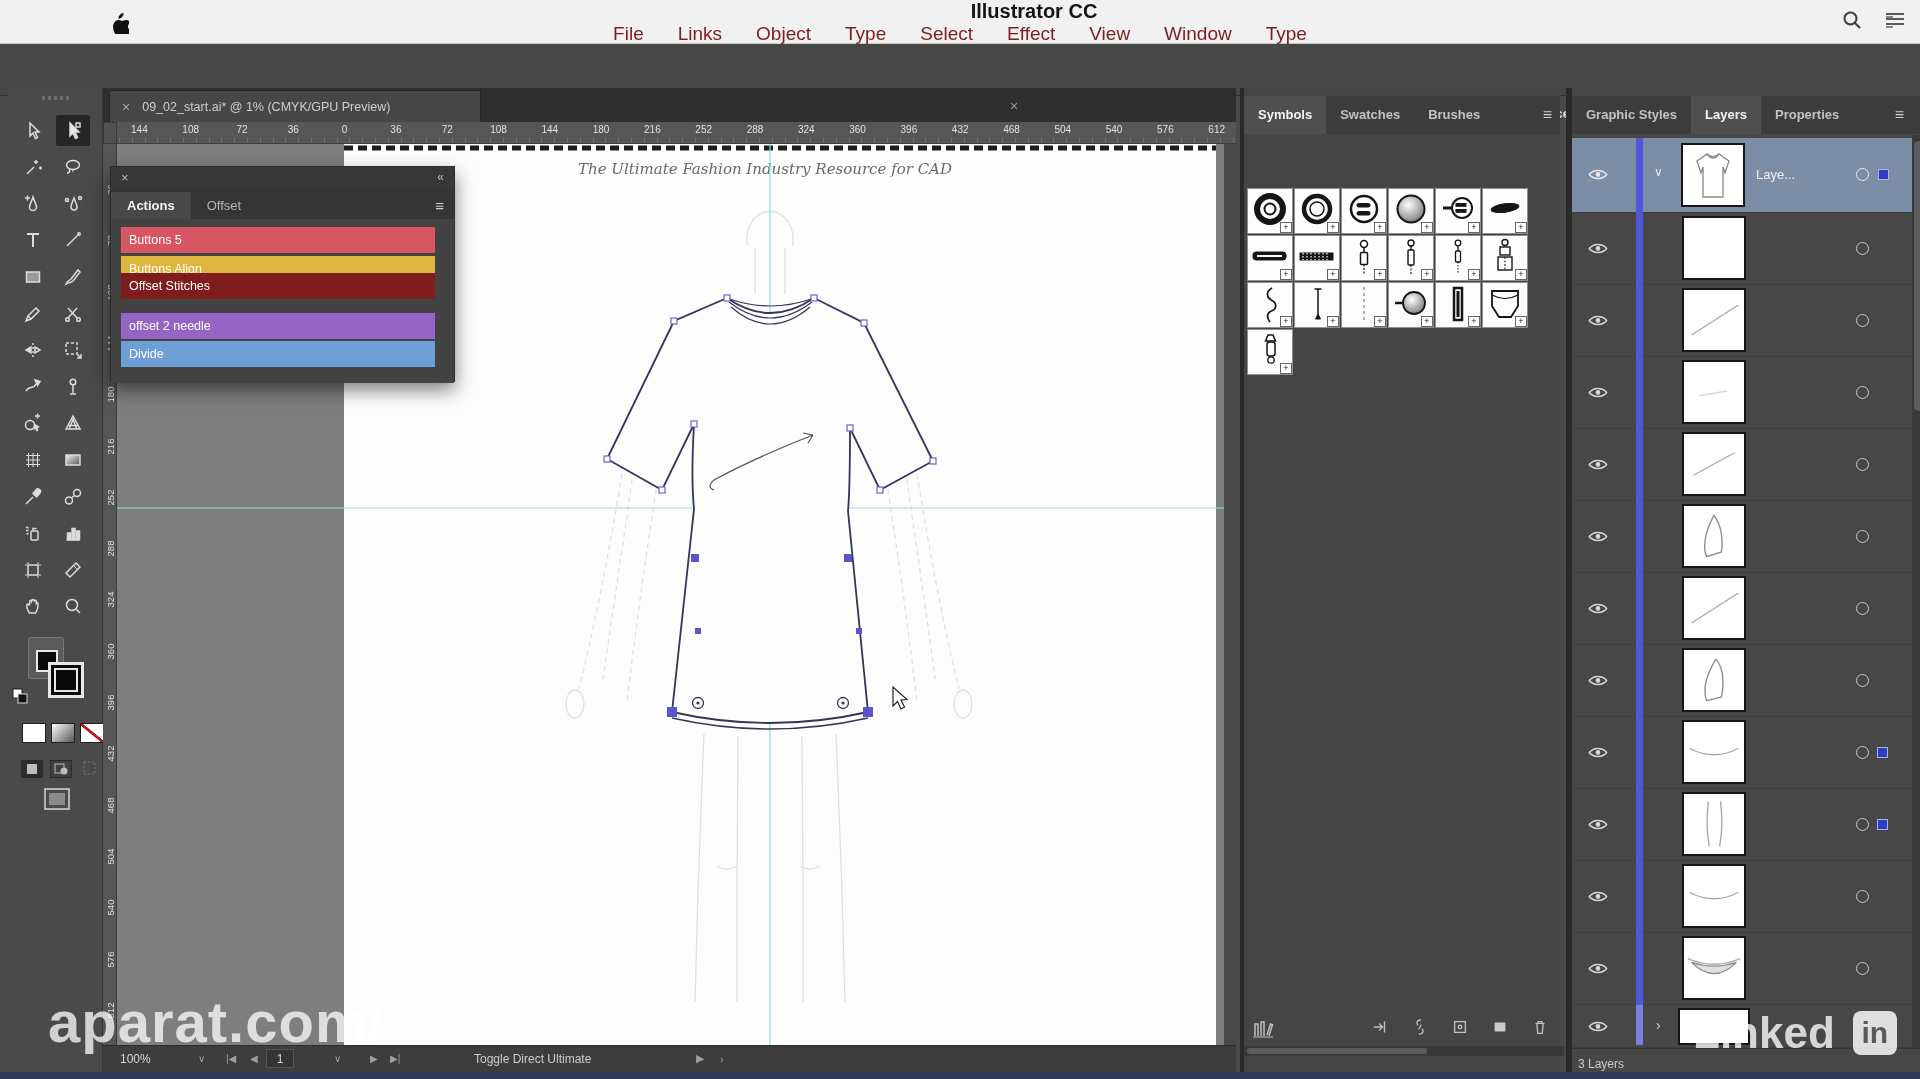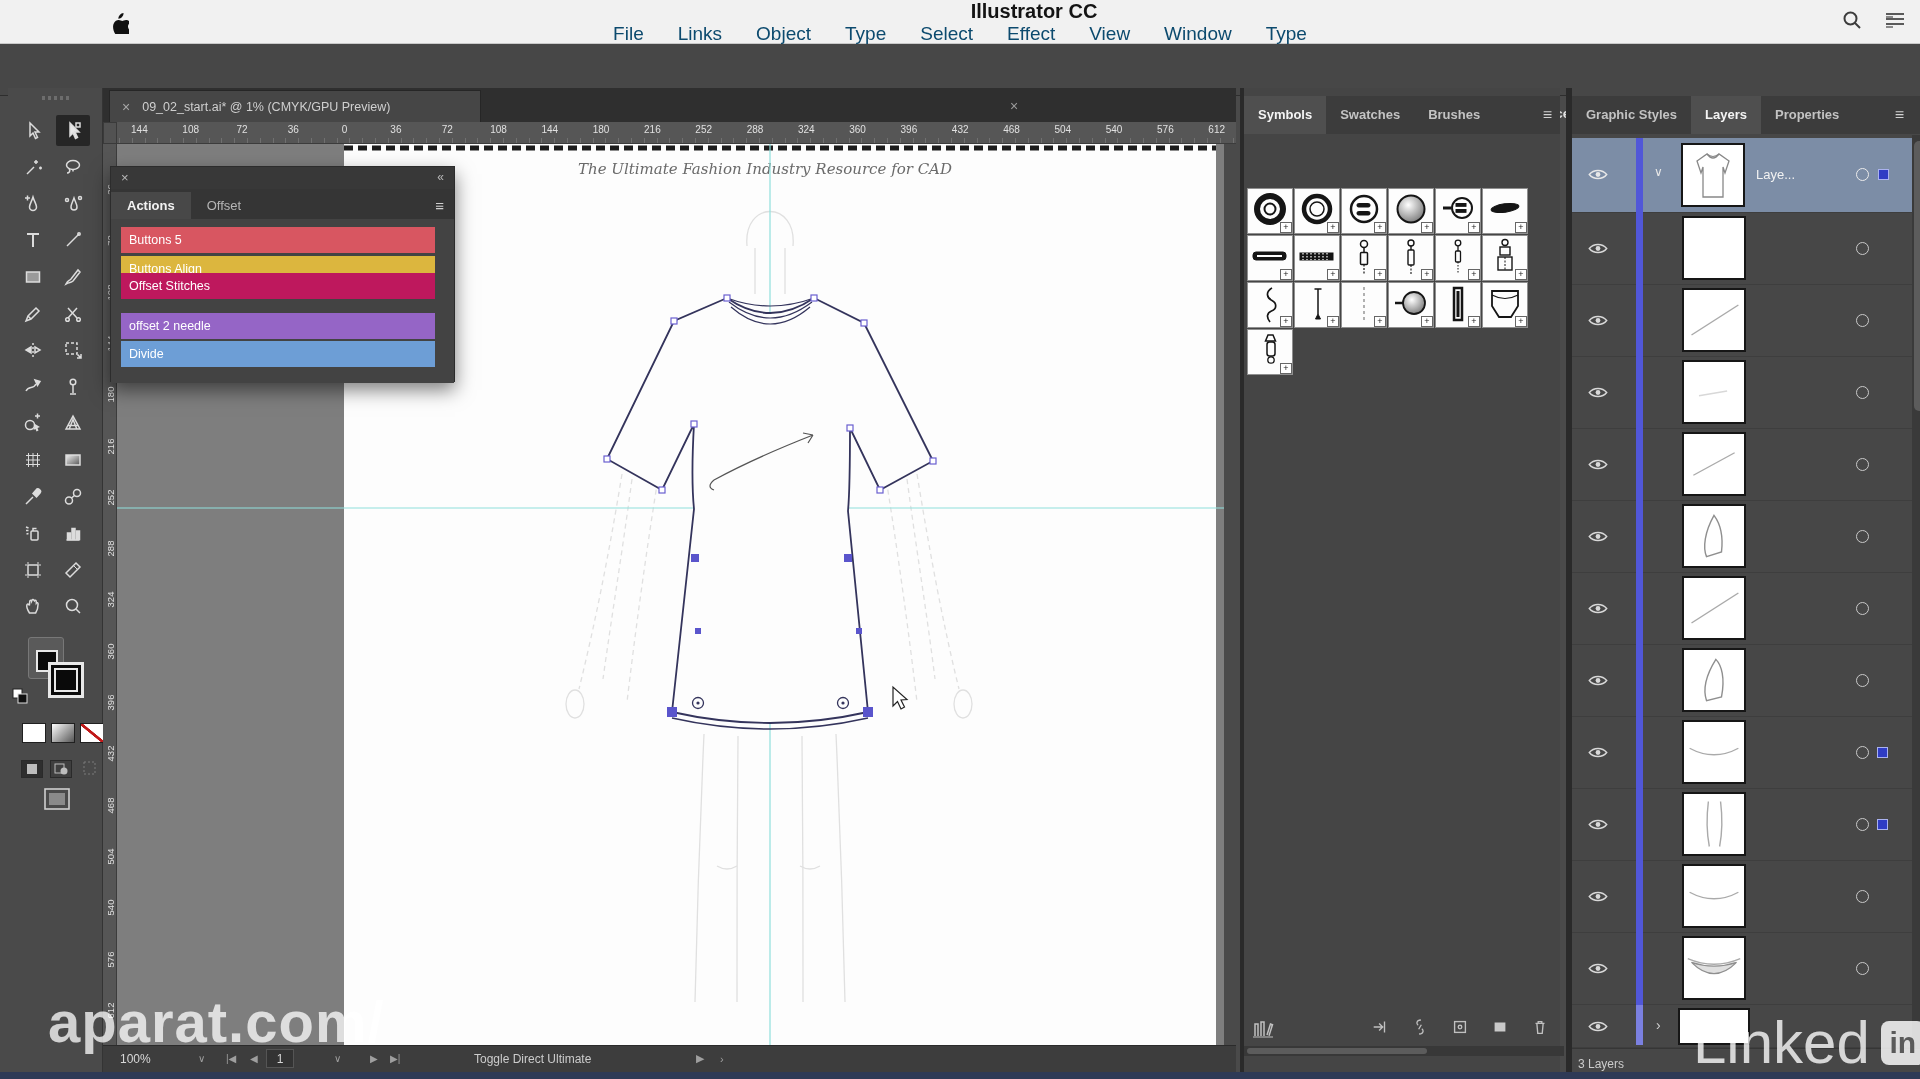--- a/index.html
+++ b/index.html
@@ -2,21 +2,21 @@
 <html><head>
 <meta charset="utf-8">
 <style>
   html,body{margin:0;padding:0;background:#222;}
   *{box-sizing:border-box;font-family:"Liberation Sans",sans-serif;}
   #screen{position:relative;width:1920px;height:1079px;overflow:hidden;background:#4a4a4a;}
   .abs{position:absolute;}
   
   #menubar{position:absolute;left:0;top:0;width:1920px;height:44px;background:#f1f1f1;display:flex;align-items:center;color:#141414;border-bottom:1px solid #c9c9c9;flex-direction:column;}
   #menubar .appname{font-weight:bold;font-size:20px;margin-right:10px;}
-  .menu-item{font-size:19px;margin:0 17px;color:#0c4a6e;}
+  .menu-item{font-size:19px;margin:0 17px;color:#7f1d1d;}
   #menubar-right{position:absolute;right:14px;top:0;height:44px;display:flex;align-items:center;gap:22px;}
   
   #appbar{position:absolute;left:0;top:44px;width:1920px;height:52px;background:#474747;border-bottom:1px solid #2e2e2e;}
   .tl{position:absolute;top:62px;width:17px;height:17px;border-radius:50%;}
   #ai-logo{position:absolute;left:94px;top:53px;width:30px;height:28px;color:#d98f62;font-weight:bold;font-size:19px;line-height:28px;text-align:center;}
   .appbar-ic{position:absolute;top:58px;color:#9a9a9a;}
   #workspace{position:absolute;left:1475px;top:62px;color:#e2e2e2;font-size:13.5px;font-weight:bold;}
   #workspace .chev{font-weight:normal;color:#b5b5b5;margin-left:10px;font-size:11px;}
   #stock-search{position:absolute;left:1654px;top:54px;width:192px;height:32px;background:#3a3a3a;border:1px solid #2b2b2b;border-radius:4px;display:flex;align-items:center;padding:0 8px;gap:6px;}
   #stock-search span{color:#8d8d8d;font-size:12.5px;white-space:nowrap;}
@@ -61,22 +61,22 @@
   #layers-panel{position:absolute;left:1566px;top:88px;width:354px;height:991px;background:#474747;border-left:6px solid #2a2a2a;}
   .lrow{position:absolute;left:0;width:340px;background:#474747;border-bottom:1px solid #3e3e3e;}
   .lthumb{position:absolute;background:#fff;border:2px solid #161616;}
   .ltarget{position:absolute;width:13px;height:13px;border:1.6px solid #c9c9c9;border-radius:50%;}
   .lsq{position:absolute;width:11px;height:11px;background:#2f3cc4;border:1.5px solid #aab2f0;}
   .bluebar{position:absolute;left:64px;width:7px;background:#5157d8;}
   
   #bottomstrip{position:absolute;left:0;top:1072px;width:1920px;height:7px;background:#2e3a56;}
   #wm-left{position:absolute;left:48px;top:988px;font-size:58px;font-weight:bold;color:rgba(255,255,255,0.75);letter-spacing:1px;z-index:60;}
   #wm-right{position:absolute;left:1693px;top:1008px;z-index:60;display:flex;align-items:center;}
-  #wm-right .t{font-size:60px;font-weight:normal;color:rgba(255,255,255,0.78);}
-  #wm-right .b{width:44px;height:44px;background:rgba(255,255,255,0.82);border-radius:8px;color:#5a5a5a;font-size:30px;font-weight:bold;text-align:center;line-height:44px;margin-left:11px;}
+  #wm-right .t{font-size:44px;font-weight:bold;color:rgba(255,255,255,0.78);}
+  #wm-right .b{width:44px;height:44px;background:rgba(255,255,255,0.82);border-radius:8px;color:#5a5a5a;font-size:30px;font-weight:bold;text-align:center;line-height:44px;margin-left:18px;}
   .hand{font-family:"DejaVu Serif",serif;font-style:italic;font-size:15px;fill:#6a6a6a;}
   .eye svg{display:block;}
 </style>
 </head>
 <body>
 
 <div id="screen">
 
   <svg width="0" height="0" style="position:absolute">
       <defs>
@@ -472,21 +472,21 @@
       <span class="abs" style="right:10px;top:3px;font-size:12px;">«</span>
     </div>
     <div id="actions-tabsrow">
       <span class="abs" style="right:10px;top:8px;color:#cfcfcf;font-size:15px;">≡</span>
     <span class="ap-tab on">Actions</span>
         <span class="ap-tab">Offset</span>
       </div>
     <div id="actions-body" style="position:relative;height:164px;background:#434343;">
         <div class="action-row" style="top: 8px; background: rgb(216, 86, 97);">Buttons 5</div>
         <div class="action-row" style="top: 36.6px; background: rgb(220, 182, 62);">Buttons Align</div>
-        <div class="action-row" style="top: 54px; background: #be185d;">Offset Stitches</div>
+        <div class="action-row" style="top: 54px; background: #7f1d1d;">Offset Stitches</div>
         <div class="action-row" style="top: 93.8px; background: rgb(149, 101, 198);">offset 2 needle</div>
         <div class="action-row" style="top: 122.4px; background: rgb(109, 158, 214);">Divide</div>
       </div>
   </div>
 
   <div id="statusbar">
     <span class="abs" style="left:17px;top:6px;">100%</span>
     <span class="abs g" style="left:95px;top:7px;font-size:10px;">∨</span>
     <span class="abs g" style="left:123px;top:7px;font-size:10px;">|◀</span>
     <span class="abs g" style="left:147px;top:7px;font-size:10px;">◀</span>

